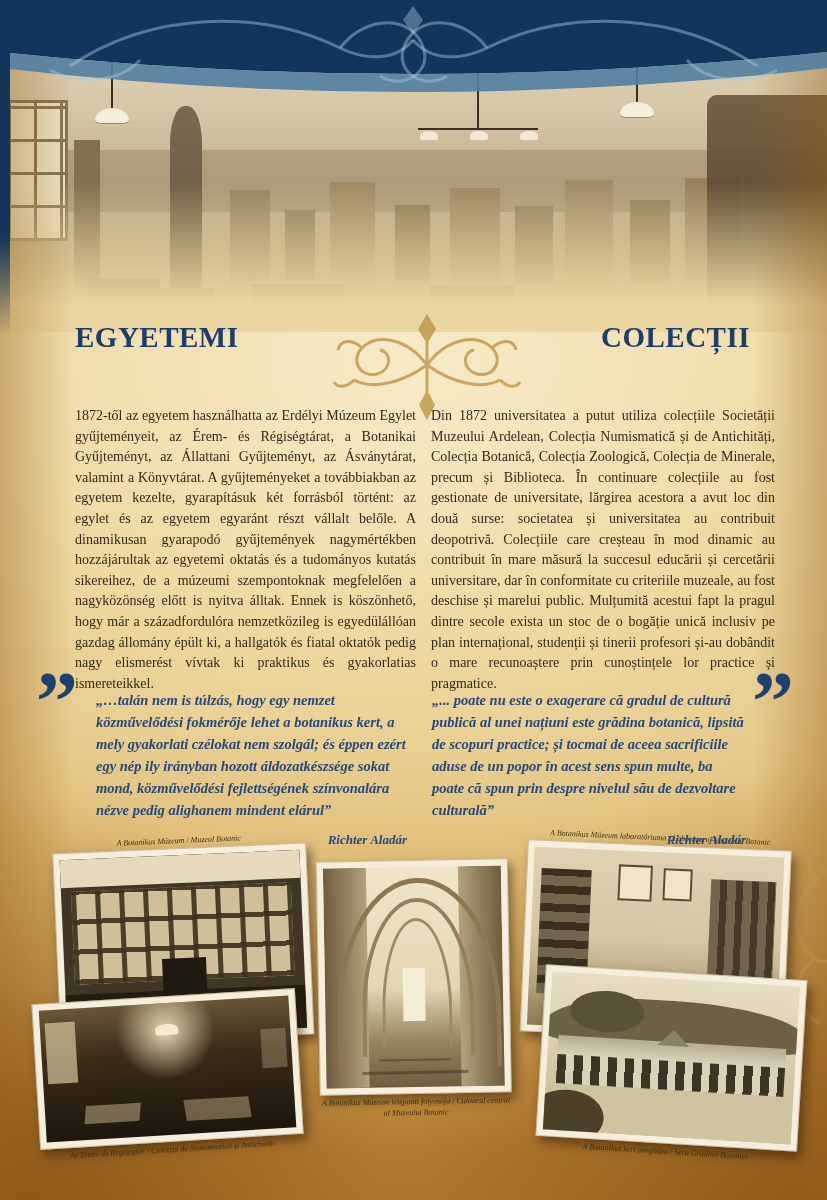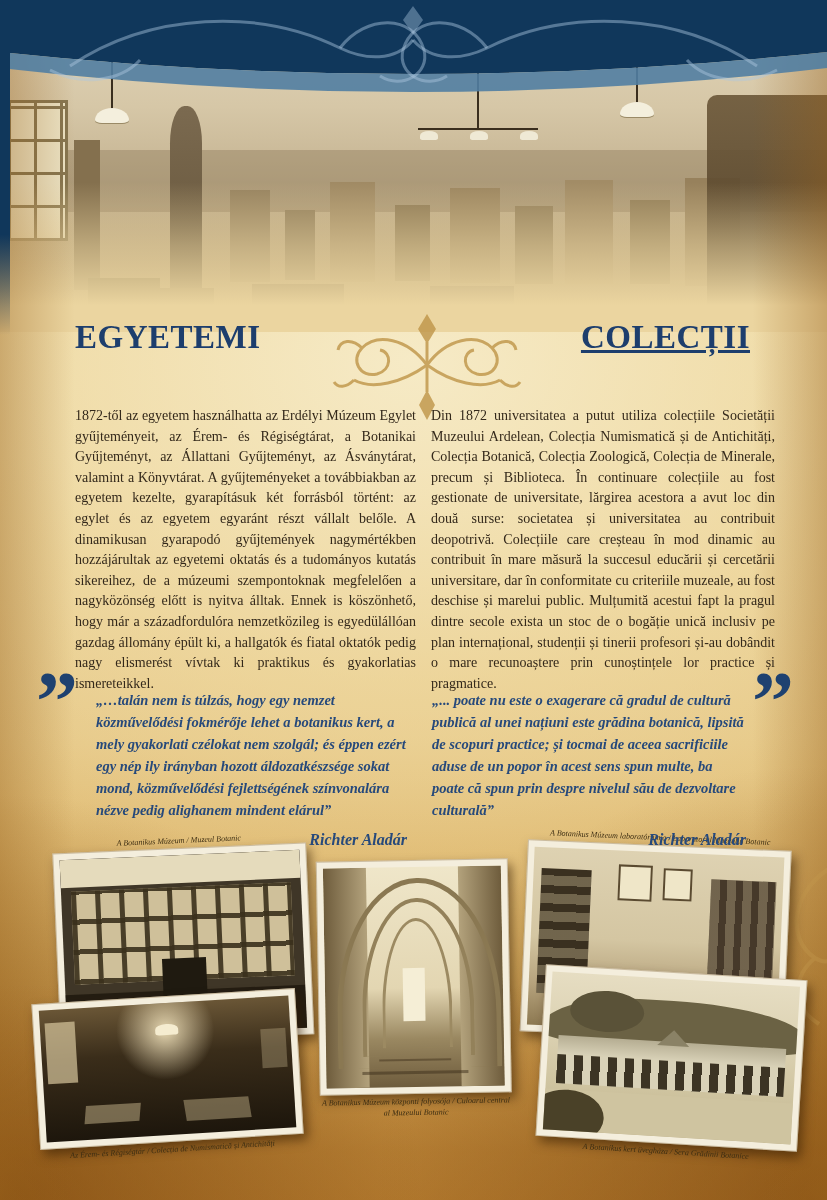--- a/index.html
+++ b/index.html
@@ -21,36 +21,36 @@
   .edge-vignette{position:absolute;inset:0;z-index:2;pointer-events:none;
     background:
       linear-gradient(90deg, rgba(150,95,25,0.40) 0%, rgba(150,95,25,0) 9%, rgba(150,95,25,0) 91%, rgba(150,95,25,0.40) 100%),
       linear-gradient(180deg, rgba(0,0,0,0) 0%, rgba(0,0,0,0) 82%, rgba(140,80,15,0.35) 96%);}
   
   .band{position:absolute;left:0;top:0;z-index:3;}
   .navy-sliver{position:absolute;left:0;top:0;width:10px;height:335px;z-index:3;
     background:linear-gradient(180deg,#10375b 0%,#10375b 70%,rgba(16,55,91,0) 100%);}
   
   .title{position:absolute;top:319px;z-index:5;color:#1d3e6d;font-weight:bold;
-    font-size:33px;line-height:37px;letter-spacing:0.5px;}
+    font-size:29px;line-height:37px;letter-spacing:0.5px;}
   .title-left{left:75px;text-align:left;}
-  .title-right{right:77px;text-align:right;text-decoration:underline;}
+  .title-right{right:77px;text-align:right;}
   .center-flourish{position:absolute;left:332px;top:308px;z-index:4;opacity:0.8;}
   .side-flourish{position:absolute;right:-14px;top:858px;z-index:2;opacity:0.35;}
   
   .bodycol{position:absolute;top:406px;z-index:5;width:344px;text-align:justify;
     font-size:14px;line-height:20.6px;color:#33281a;}
   .body-left{left:75px;width:341px;}
   .body-right{left:431px;}
   
   .quote{position:absolute;top:689px;z-index:5;color:#26497b;font-weight:bold;font-style:italic;
     font-size:14.5px;line-height:22px;}
   .quote-left{left:96px;width:311px;}
   .quote-right{left:432px;width:314px;}
-  .quote-attr{text-align:right;margin-top:8px;font-size:16px;}
+  .quote-attr{text-align:right;margin-top:8px;font-size:13px;}
   .qmark{position:absolute;z-index:5;color:#1e4170;font-size:84px;line-height:40px;font-weight:bold;font-family:"Liberation Serif",serif;}
   .qmark-left{left:36px;top:682px;}
   .qmark-right{left:752px;top:682px;}
   
   .photo-group{position:absolute;z-index:4;}
   .photo-caption{font-style:italic;font-size:8px;line-height:11px;color:#3c2d12;text-align:center;margin:2px 0;}
   .photo-frame{background:#f4eedd;padding:6px;box-shadow:4px 6px 11px rgba(50,25,0,0.55);border:1px solid rgba(125,95,45,0.35);}
   .photo-canvas{position:relative;overflow:hidden;}
 </style>
 </head>

